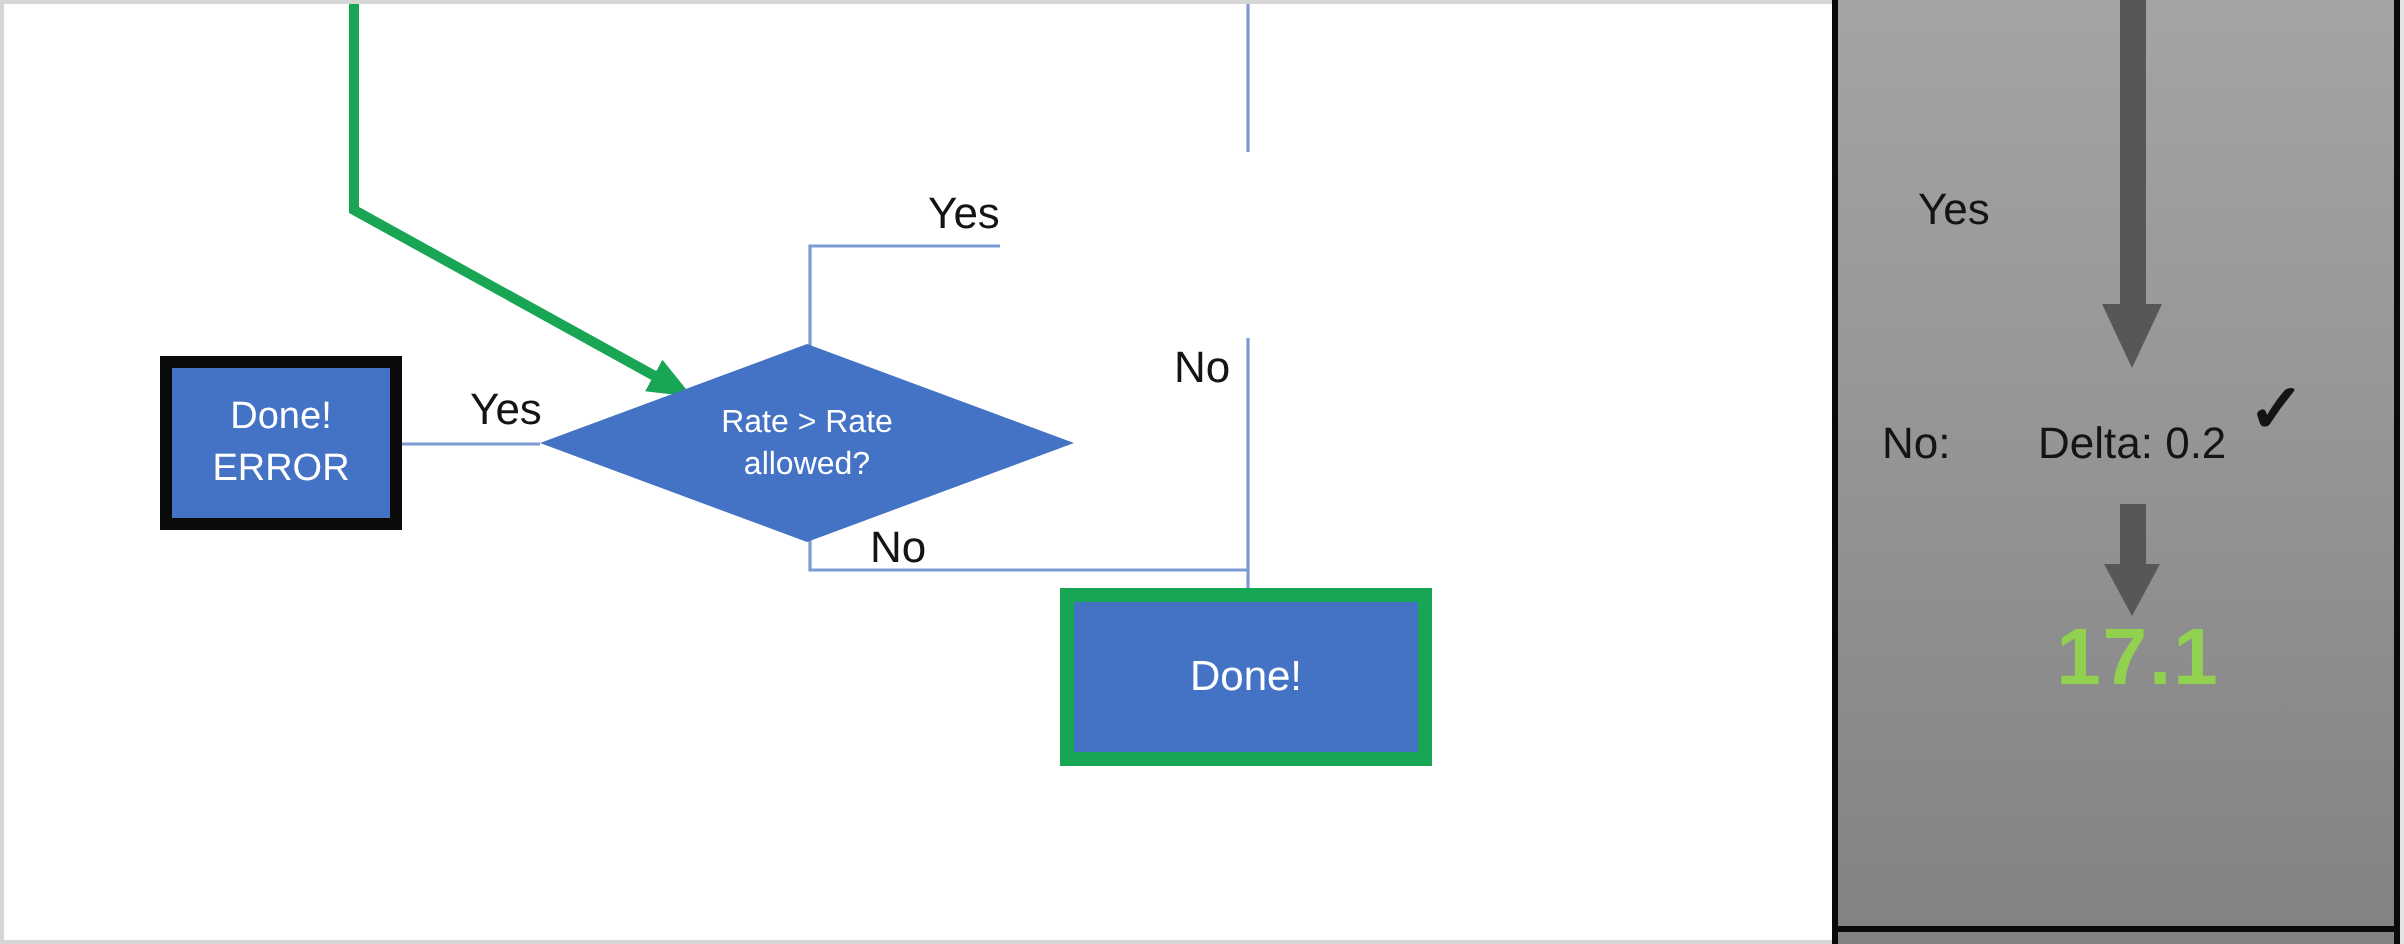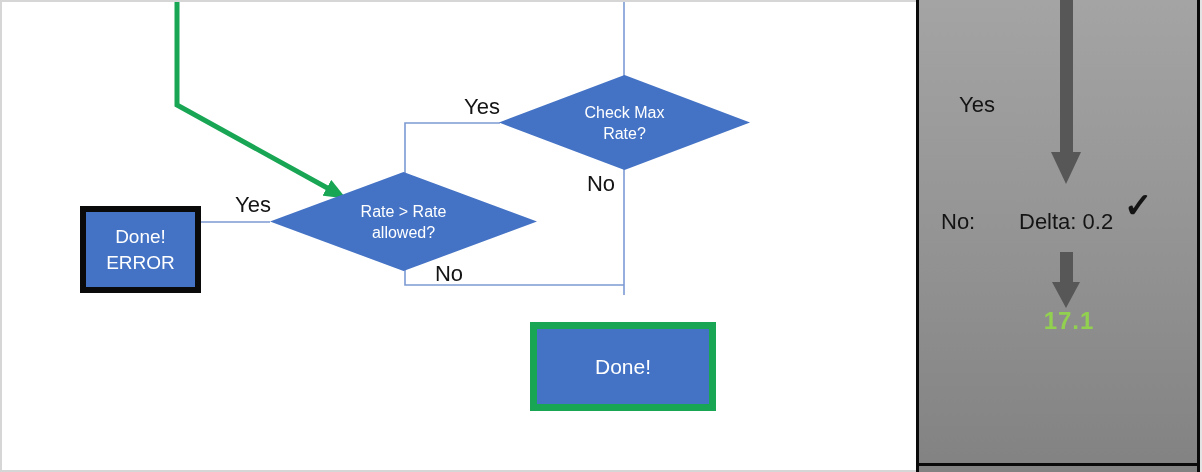--- a/index.html
+++ b/index.html
@@ -25,21 +25,21 @@
     background:#4472C4;
     clip-path:polygon(50% 0%,100% 50%,50% 100%,0% 50%);
     display:flex;flex-direction:column;align-items:center;justify-content:center;
     color:#ffffff;font-size:16px;line-height:21px;text-align:center;
   }
   #decision-check-max-rate{left:497px;top:73px;width:251px;height:95px;}
   #decision-rate-allowed{left:268px;top:170px;width:267px;height:99px;}
   .flow-box{
     position:absolute;background:#4472C4;box-sizing:border-box;
     display:flex;flex-direction:column;align-items:center;justify-content:center;
-    color:#ffffff;text-align:center;margin-top:28px;
+    color:#ffffff;text-align:center;
   }
   #done-error-box{
     left:78px;top:176px;width:121px;height:87px;
     border:6px solid #0a0a0a;font-size:19px;line-height:26px;
   }
   #done-box{
     left:528px;top:292px;width:186px;height:89px;
     border:7px solid #18A654;font-size:21px;
   }
   .edge-label{
@@ -73,21 +73,21 @@
   .arrow-head{
     position:absolute;width:0;height:0;
     border-left:15px solid transparent;border-right:15px solid transparent;
   }
   #panel-arrow1-shaft{left:141px;top:0;height:152px;}
   #panel-arrow1-head{left:132px;top:152px;border-top:32px solid #575757;}
   #panel-arrow2-shaft{left:141px;top:252px;height:30px;}
   #panel-arrow2-head{left:133px;top:282px;border-left:14px solid transparent;border-right:14px solid transparent;border-top:26px solid #575757;}
   #panel-result-value{
     position:absolute;left:100px;top:307px;width:100px;text-align:center;
-    color:#92D050;font-size:24px;font-weight:bold;letter-spacing:1px;
+    color:#92D050;font-size:40px;font-weight:bold;letter-spacing:1px;
   }
   #panel-bottom-line{
     position:absolute;left:0;right:0;top:463px;height:3px;background:#0a0a0a;
   }
 </style>
 </head>
 <body>
 
 <div id="stage">
 
@@ -102,24 +102,20 @@
 
       <path d="M622,0 L622,74" fill="none" stroke="#7C9AD3" stroke-width="1.6"></path>
       <path d="M498,121 L403,121 L403,171" fill="none" stroke="#7C9AD3" stroke-width="1.6"></path>
       <path d="M622,167 L622,293" fill="none" stroke="#7C9AD3" stroke-width="1.6"></path>
       <path d="M403,268 L403,283 L622,283" fill="none" stroke="#7C9AD3" stroke-width="1.6"></path>
       <path d="M268,220 L199,220" fill="none" stroke="#7C9AD3" stroke-width="1.6"></path>
 
       <path d="M175,0 L175,103 L338,193" fill="none" stroke="#18A654" stroke-width="5" stroke-linejoin="miter" marker-end="url(#green-head)"></path>
     </svg>
 
-    <div class="diamond" id="decision-check-max-rate">
-      <div>Check Max</div>
-      <div>Rate?</div>
-    </div>
 
     <div class="diamond" id="decision-rate-allowed">
       <div>Rate &gt; Rate</div>
       <div>allowed?</div>
     </div>
 
     <div class="flow-box" id="done-error-box">
       <div>Done!</div>
       <div>ERROR</div>
     </div>

